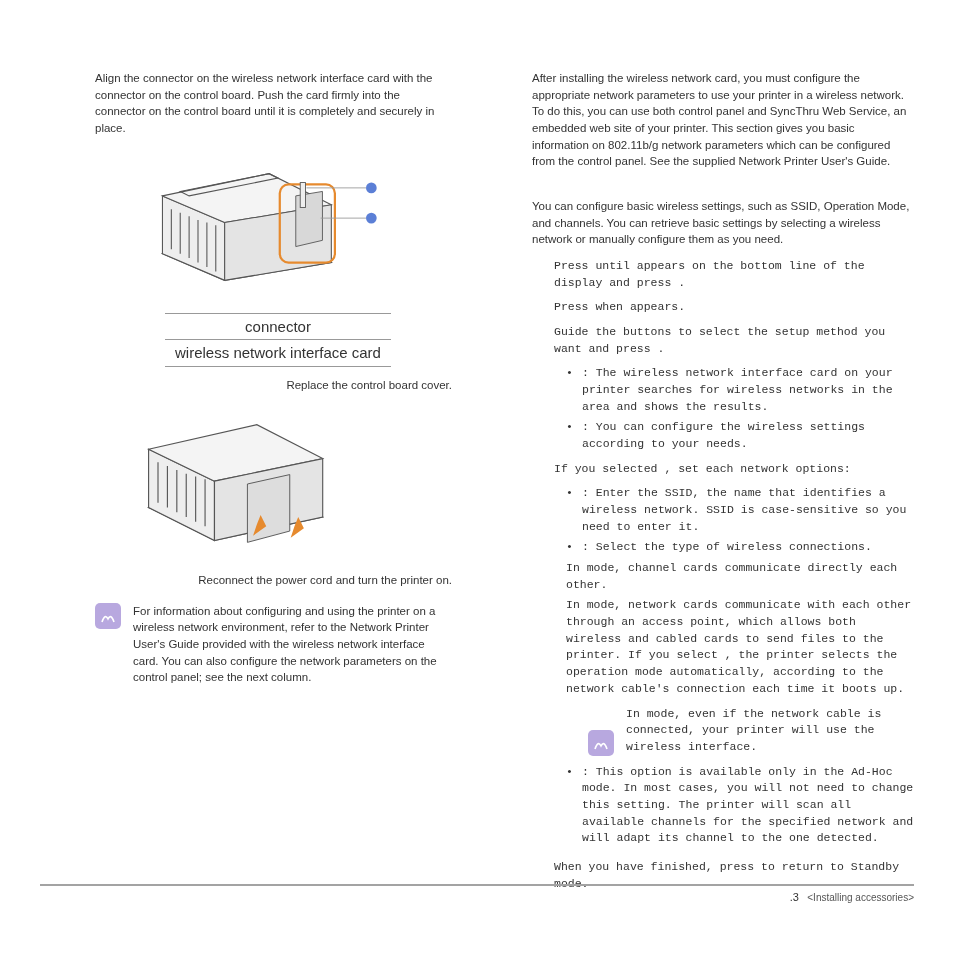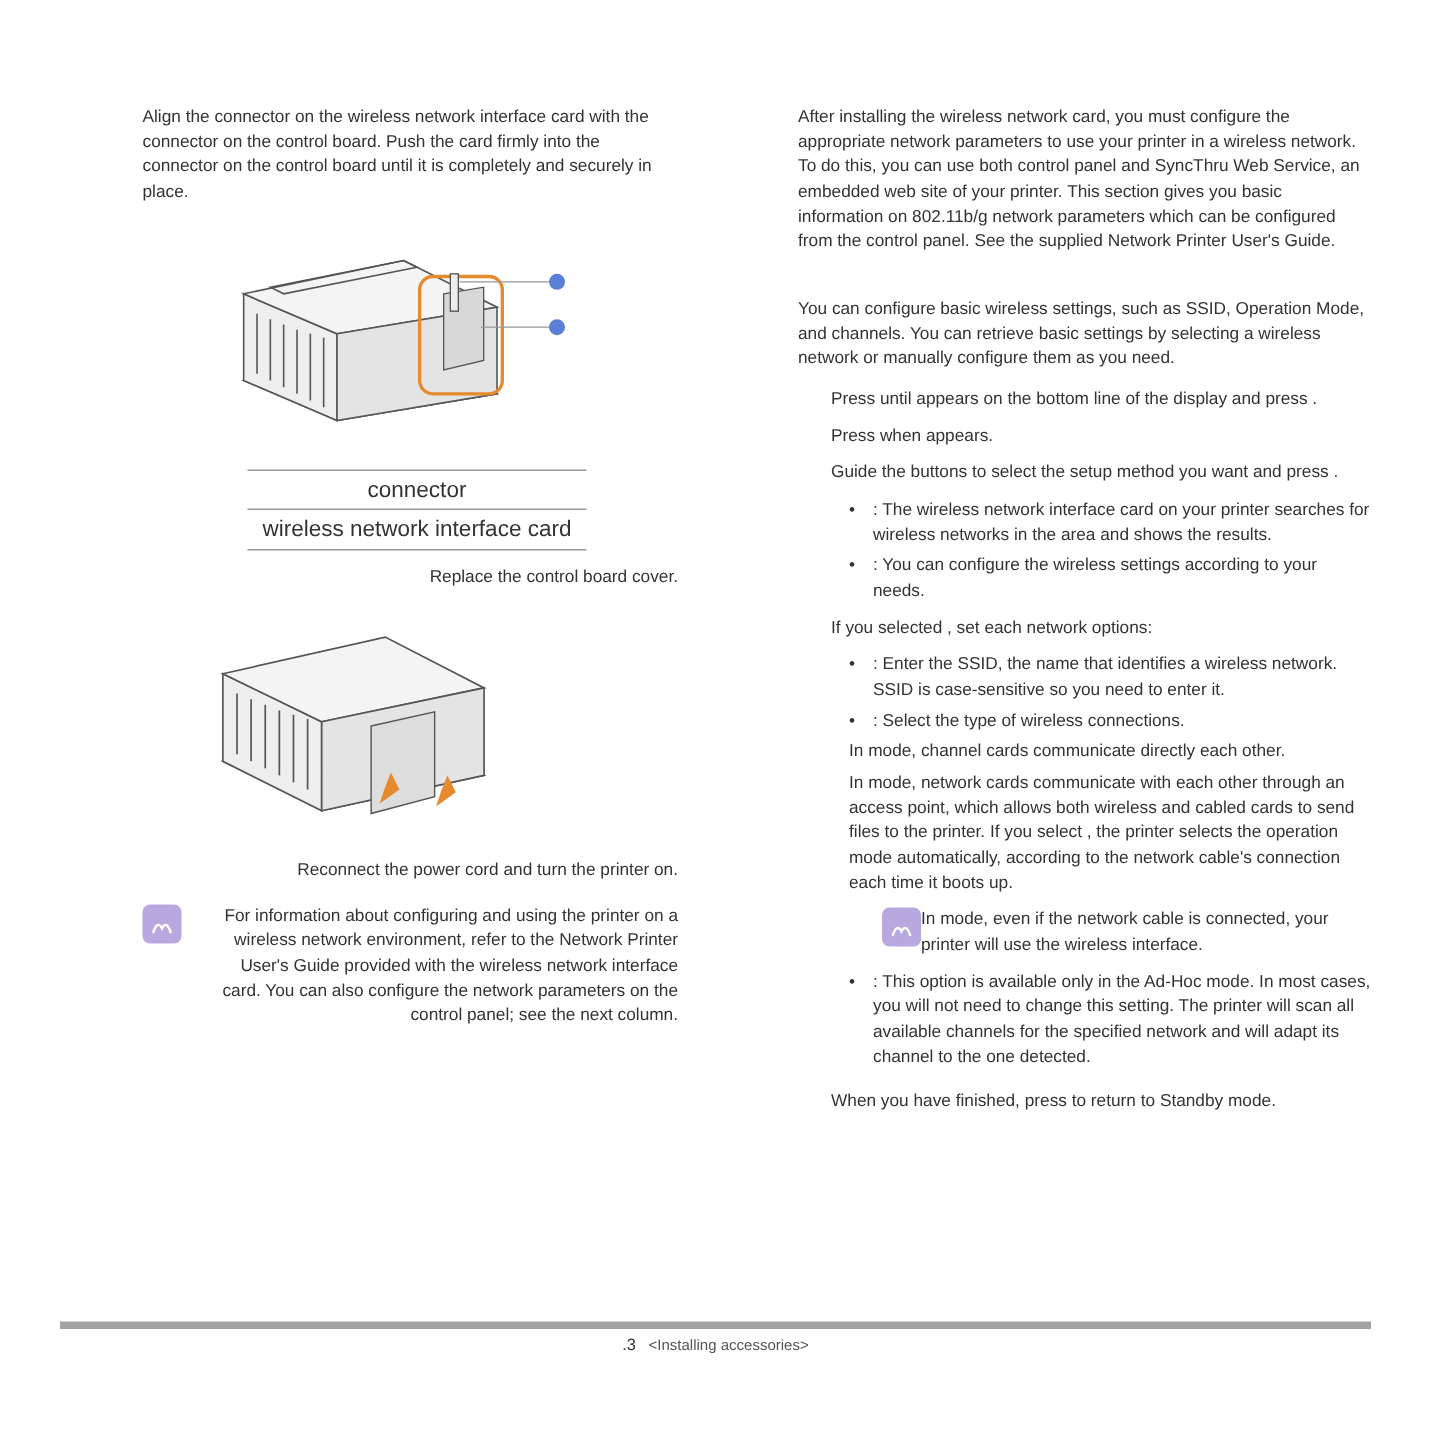--- a/index.html
+++ b/index.html
@@ -49,48 +49,47 @@
   .callout-table td {
     border-bottom: 1px solid #999;
     padding: 2px 10px;
     text-align: center;
   }
   .callout-table tr:first-child td { border-top:1px solid #999; }
   .note-box {
     display: flex;
     margin: 14px 0 0 55px;
     gap: 12px;
-    text-align: right;
   }
   .note-icon {
     width: 26px; height: 26px; flex: 0 0 26px;
     background: #b8a8df;
     border-radius: 5px;
     display:flex; align-items:center; justify-content:center;
   }
   .note-icon svg { display:block; }
   .note-text { flex:1; }
   .rcol-para { margin: 0 0 10px 30px; }
   .steps { margin-left: 30px; }
-  .step { margin: 0 0 8px 22px; }
+  .step { margin: 0 0 8px 22px; font-family: Liberation Mono, monospace; }
   .step .sub2 { margin: 4px 0 4px 12px; }
   .step .bullet-line { margin: 4px 0 4px 12px; display:flex; gap:8px; }
   .step .bullet-line .b { flex:0 0 8px; }
   .footer {
     position:absolute;
     left:40px; right:40px; bottom:22px;
-    border-top:5px solid #a3a3a3;
+    border-top:2px solid #a3a3a3;
     padding-top:4px;
-    text-align:center;
+    text-align:right;
     font-size:10px;
     color:#555;
   }
   .footer .num { font-size:11px; color:#333; }
   .rnote {
-    display:flex; margin:8px 0 8px 34px;
+    display:flex; gap:12px; margin:8px 0 8px 34px;align-items:flex-end;
   }
 </style>
 </head>
 <body>
 
 <div class="page">
   <div class="columns">
 
     <div class="col">
       <p class="para">Align the connector on the wireless network interface card with the connector on the control board. Push the card firmly into the connector on the control board until it is completely and securely in place.</p>

